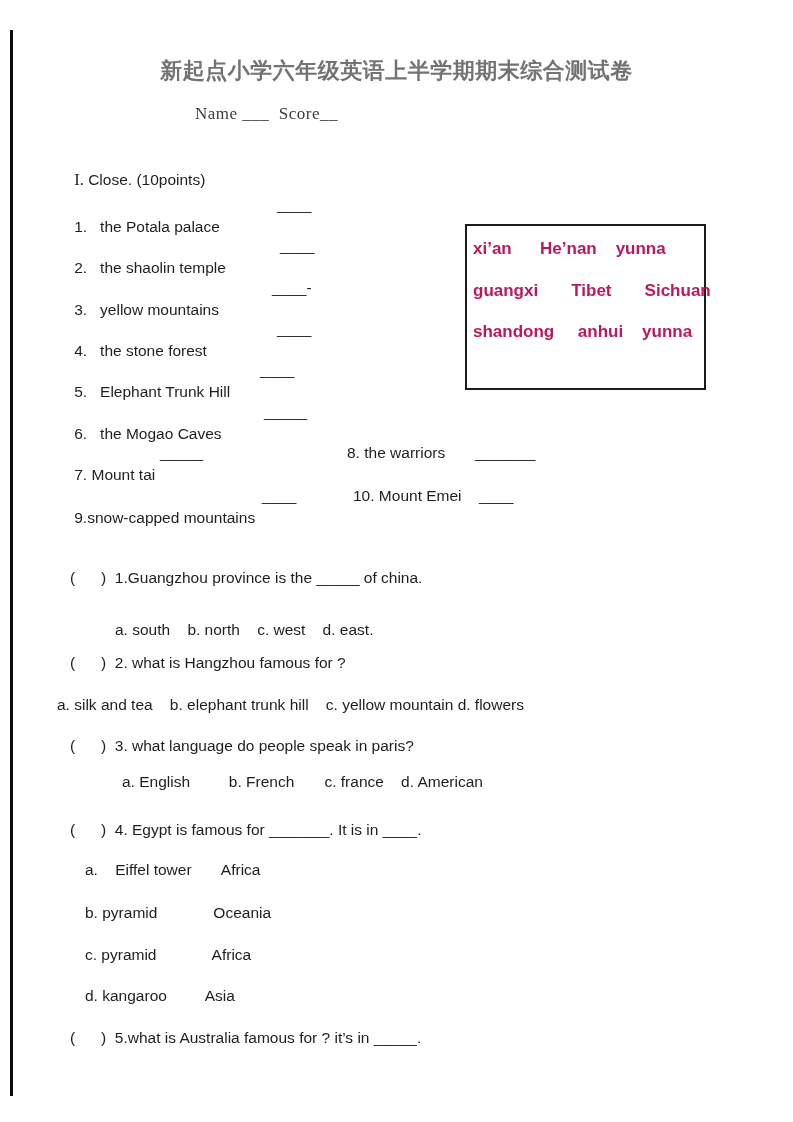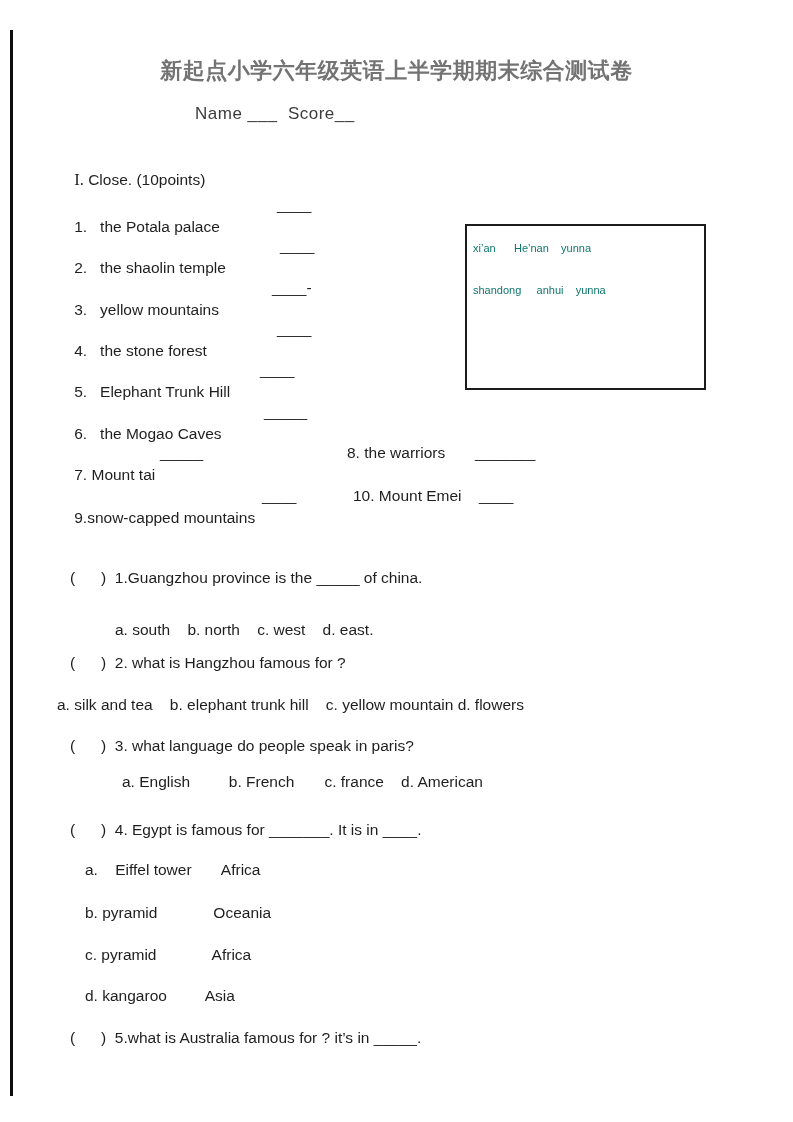--- a/index.html
+++ b/index.html
@@ -28,41 +28,42 @@
   .pos { position: absolute; top: 0; white-space: pre; }
   .title-row {
     left: 0; width: 793px;
     text-align: center;
     font-size: 22px;
     font-weight: bold;
     letter-spacing: 0.5px;
     line-height: 30px;
   }
   .serif-line {
-    font-family: Liberation Sans, sans-serif;
+    font-family: Liberation Serif, serif;
     font-size: 17px;
     color: #3c3c3c;
     letter-spacing: 0.5px;
   }
   .numeral {
     font-family: "Liberation Serif", serif;
     font-size: 16.5px;
   }
   .word-box {
     position: absolute;
     left: 465px; top: 224px;
     width: 231px; height: 160px;
     border: 2px solid #1c1c1c;
     padding: 2px 0 0 6px;
   }
   .box-line {
     white-space: pre;
-    font-size: 11px;
+    font-size: 17px;
     line-height: 41.5px;
-    color: #0f766e;
+    color: #be185d;
+    font-weight: bold;
   }
 </style>
 </head>
 <body>
 
 <div class="page">
 
   <div class="scan-bar"></div>
 
   <div class="row title-row" style="top:56px;color:#737373">新起点小学六年级英语上半学期期末综合测试卷</div>
@@ -106,20 +107,21 @@
   </div>
   <div class="row" style="top:485px; left:57px; width:700px">
     <span>9.snow-capped mountains</span>
     <span class="pos" style="left:205px">____</span>
     <span class="pos" style="left:296px">10. Mount Emei</span>
     <span class="pos" style="left:422px">____</span>
   </div>
 
   <div class="word-box">
     <div class="box-line">xi’an      He’nan    yunna</div>
+    <div class="box-line">guangxi       Tibet       Sichuan</div>
     <div class="box-line">shandong     anhui    yunna</div>
   </div>
 
 
   <div class="row" style="top:567px; left:70px">(      )  1.Guangzhou province is the _____ of china.</div>
   <div class="row" style="top:619px; left:115px">a. south    b. north    c. west    d. east.</div>
   <div class="row" style="top:652px; left:70px">(      )  2. what is Hangzhou famous for ?</div>
   <div class="row" style="top:694px; left:57px">a. silk and tea    b. elephant trunk hill    c. yellow mountain d. flowers</div>
   <div class="row" style="top:735px; left:70px">(      )  3. what language do people speak in paris?</div>
   <div class="row" style="top:771px; left:122px">a. English         b. French       c. france    d. American</div>

